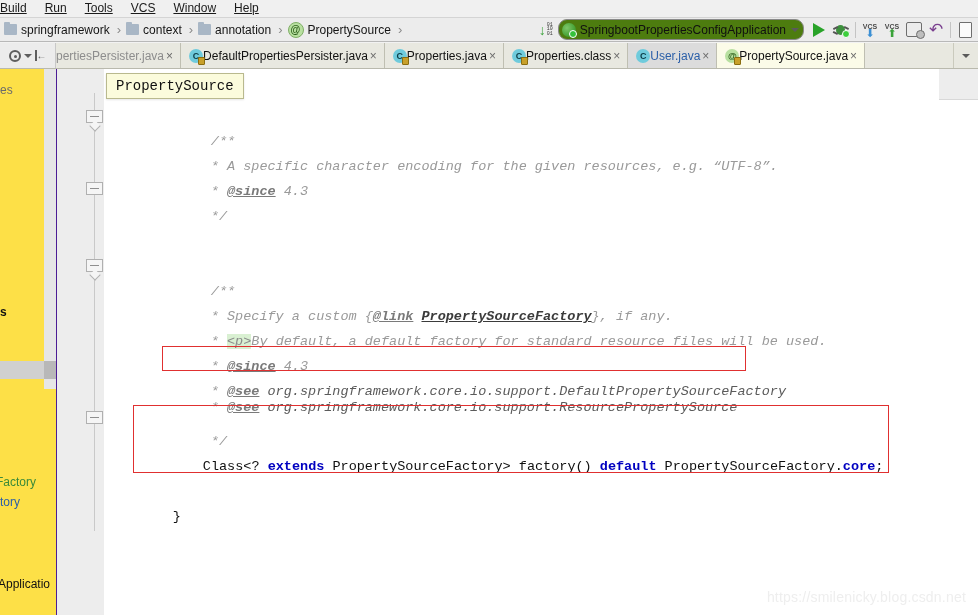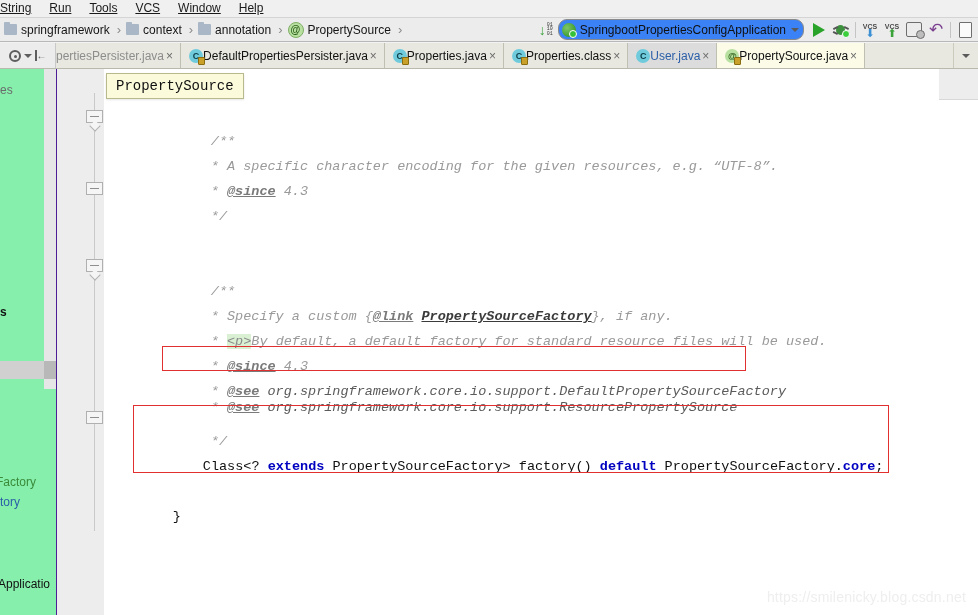--- a/index.html
+++ b/index.html
@@ -51,21 +51,21 @@
   }
   .navbar-right{
     margin-left:auto;display:flex;align-items:center;height:25px;padding-right:2px;
   }
   .tb-ico{
     width:22px;height:22px;display:flex;align-items:center;justify-content:center;
     cursor:default;position:relative;
   }
   .tb-sep{width:1px;height:16px;background:#c4c4c4;margin:0 3px;}
   .runcombo{
-    height:19px;border:1px solid #8a8a8a;border-radius:9px;background:#3b82f6;
+    height:19px;border:1px solid #8a8a8a;border-radius:9px;background:#4d7c0f;
     display:flex;align-items:center;padding:0 4px 0 3px;margin:0 4px 0 2px;
     cursor:default;
   }
   .runcombo .rtxt{font-size:12px;color:#101010;margin:0 5px 0 4px;white-space:nowrap;}
   .spring-leaf{
     width:14px;height:14px;border-radius:50%;
     background:radial-gradient(circle at 35% 35%, #7ec66a 0%, #3f9e2f 70%);
     position:relative;
   }
   .spring-leaf:after{
@@ -160,21 +160,21 @@
     border-radius:1px;border:0.5px solid #8a6d10;
   }
   .tab-overflow{
     width:24px;display:flex;align-items:center;justify-content:center;
     background:#e8e8e0;flex:0 0 auto;border-left:1px solid #cacabd;
   }
 
   
   .leftpanel{
     position:absolute;left:0;top:69px;width:56px;height:546px;
-    background:#86efac;border-right:6px solid #4c1d95;overflow:hidden;
+    background:#fde047;border-right:6px solid #4c1d95;overflow:hidden;
   }
   .lp-row{
     position:absolute;left:0;font-size:12px;white-space:nowrap;
     color:#111;
   }
   .lp-hl{
     position:absolute;left:0;width:56px;height:18px;background:#d0d0d0;
   }
   .lp-hl2{
     position:absolute;left:44px;width:12px;height:18px;background:#b8b8b8;
@@ -250,21 +250,21 @@
     position:absolute;right:12px;bottom:10px;font-size:14px;color:#eeeeee;
     font-family:"Liberation Sans",sans-serif;letter-spacing:0.2px;user-select:none;
   }
 </style>
 </head>
 <body>
 
 <div class="ide">
 
   <div class="menubar">
-    <div class="menu-item"><span class="mn">String</span></div>
+    <div class="menu-item"><span class="mn">Build</span></div>
     <div class="menu-item"><span class="mn">Run</span></div>
     <div class="menu-item"><span class="mn">Tools</span></div>
     <div class="menu-item"><span class="mn">VCS</span></div>
     <div class="menu-item"><span class="mn">Window</span></div>
     <div class="menu-item"><span class="mn">Help</span></div>
   </div>
 
   <div class="navbar">
     <div class="crumbs">
 

